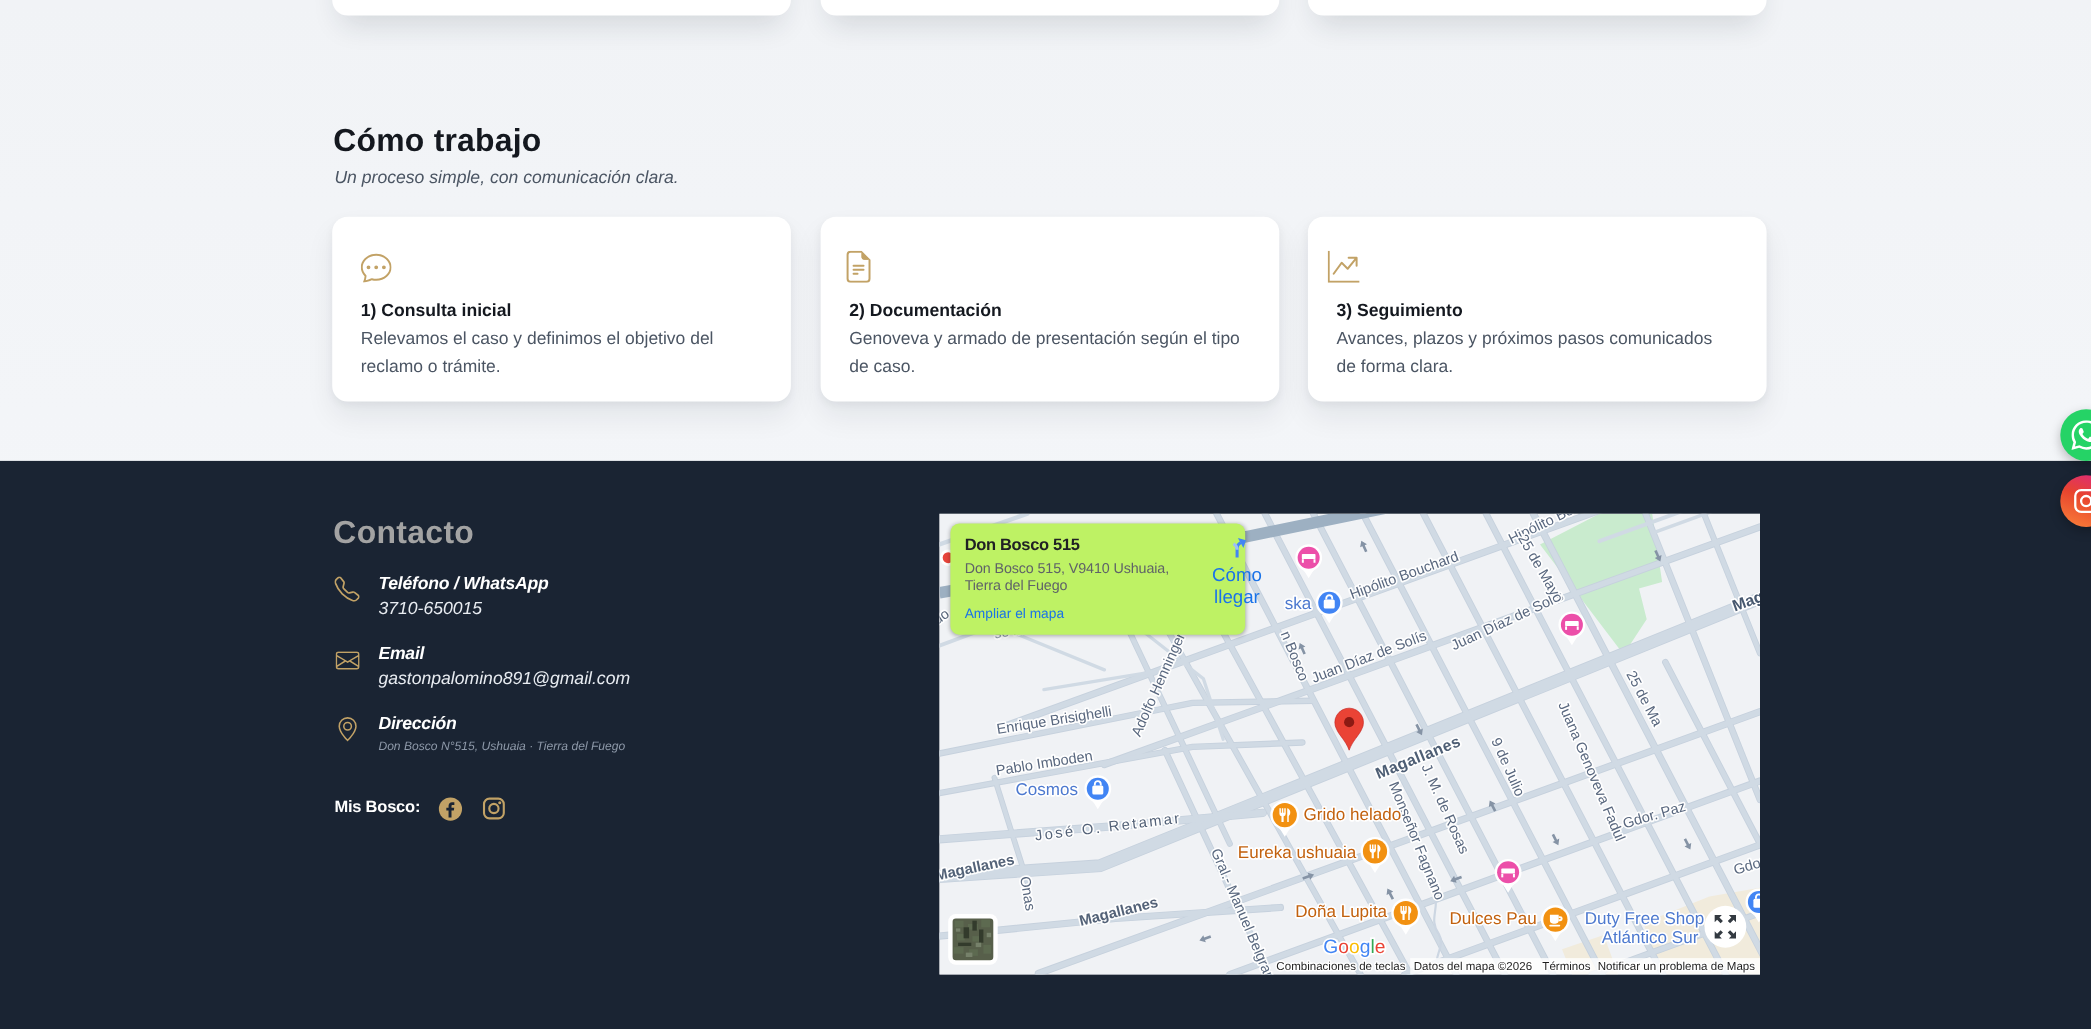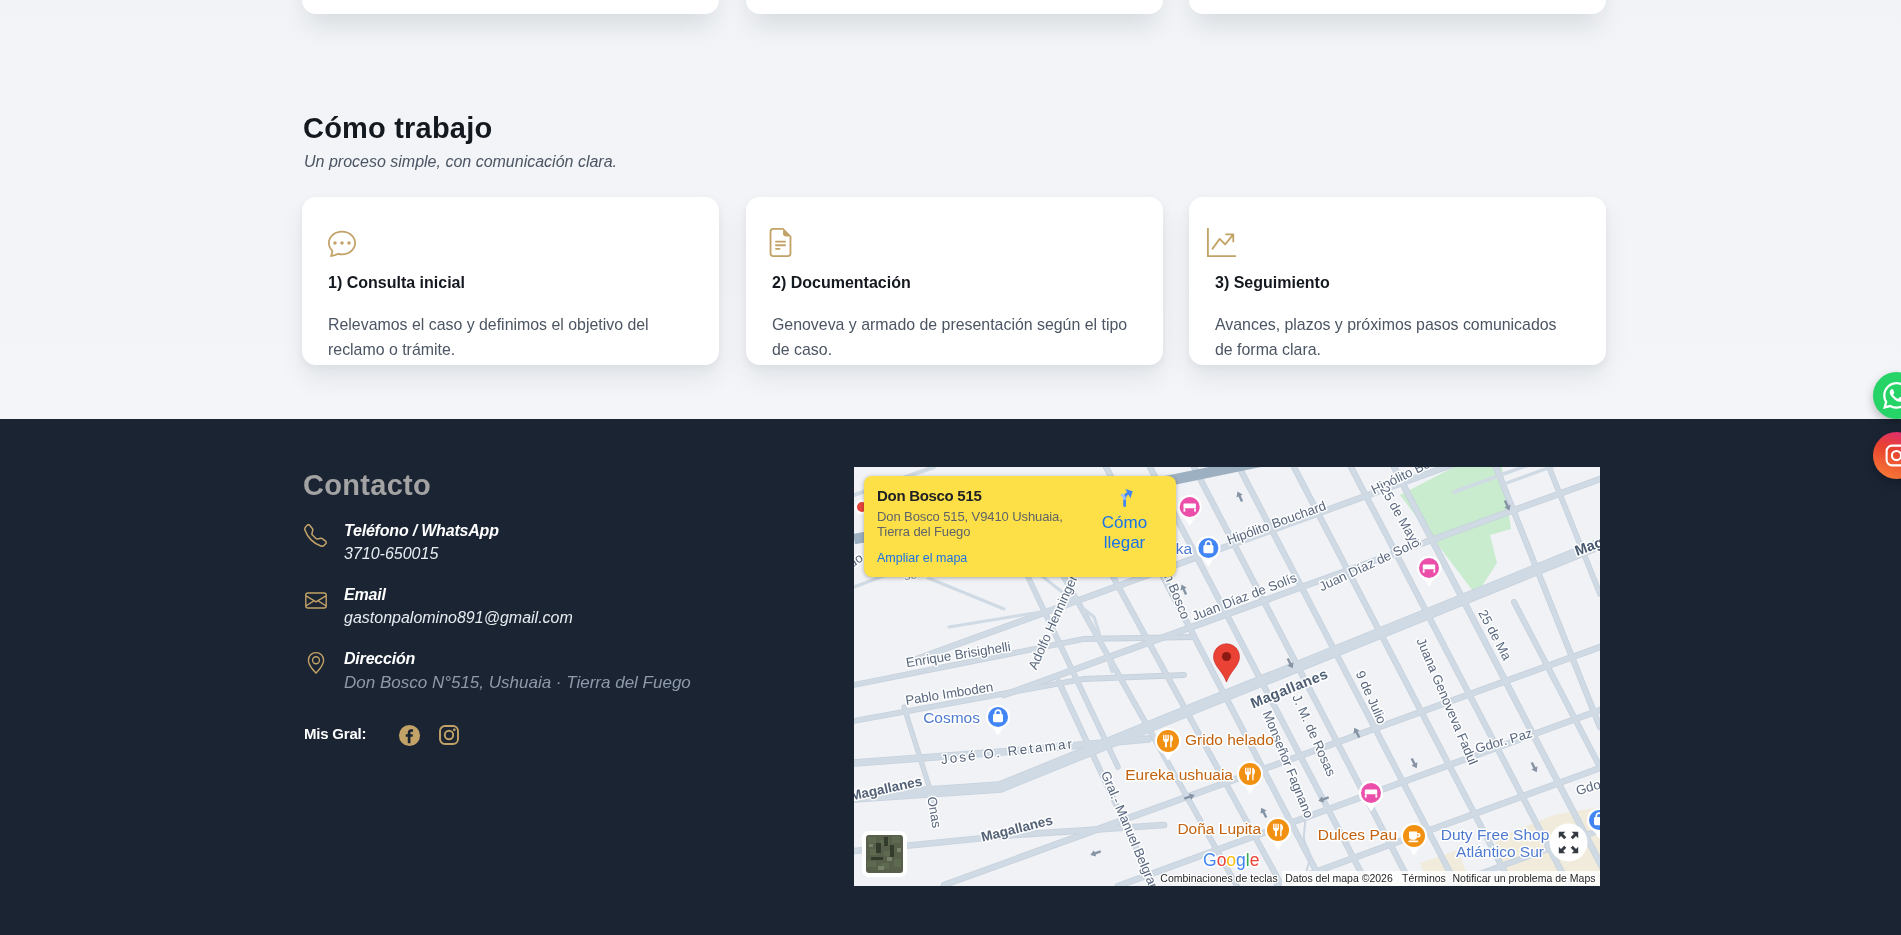--- a/index.html
+++ b/index.html
@@ -10,31 +10,31 @@
   .stub { position:absolute; top:-86px; height:100px; width:417px; background:#fff;
           border-radius:14px; box-shadow:0 16px 26px -8px rgba(30,41,59,.14); }
   h2.sec { position:absolute; left:303px; top:112px; font-size:29px; font-weight:700;
            color:#14181f; letter-spacing:.2px; }
   p.sub { position:absolute; left:304px; top:153px; font-size:16px; color:#4b5563;font-style:italic; }
   .card { position:absolute; top:197px; height:168px; width:417px; background:#fff;
           border-radius:14px; padding:32px 30px 0 26px;
           box-shadow:0 14px 26px rgba(15,23,42,.07), 0 3px 8px rgba(15,23,42,.05); }
   .card svg.ic { width:28px; height:28px; display:block; }
   .card h3 { font-size:16px; font-weight:700; color:#14181f; margin-top:17px; }
-  .card p { font-size:15.9px; color:#4b5563; line-height:25px; margin-top:20px; }
+  .card p { font-size:15.9px; color:#4b5563; line-height:25px; margin-top:4px; }
   footer { position:absolute; left:0; top:419px; width:1901px; height:516px; background:#1a2433; }
   footer h2 { position:absolute; left:303px; top:50px; font-size:29px; font-weight:700;
               color:#a3a3a3; letter-spacing:.3px; }
   .fitem { position:absolute;font-style:italic; }
   .flabel { font-size:16px; font-weight:700; color:#fff; letter-spacing:-0.2px; }
   .fval { font-size:16px; color:#e8ecf1; margin-top:5px; }
   .fval.dim { color:#8e99a9; }
   .redes { position:absolute; left:304px; top:306px; font-size:15px; letter-spacing:-0.2px; font-weight:700; color:#fff; }
   .map { position:absolute; left:854px; top:48px; width:746px; height:419px; background:#eef1f4; overflow:hidden; }
-  .infocard { position:absolute; left:10px; top:9px; width:312px; height:101px; background:#fde047;
+  .infocard { position:absolute; left:10px; top:9px; width:268px; height:101px; background:#bef264;
               border-radius:8px; box-shadow:0 1px 4px rgba(0,0,0,.3); z-index:5; }
   .ic-title { position:absolute; left:13px; top:11px; font-size:15px; font-weight:700; color:#202124; letter-spacing:-0.3px; }
   .ic-addr { position:absolute; left:13px; top:33px; font-size:13px; color:#5f6368; line-height:15px; letter-spacing:-0.1px; }
   .ic-amp { position:absolute; left:13px; top:75px; font-size:12.5px; color:#1a73e8; }
   .ic-dir { position:absolute; left:218px; top:37px; width:85px; text-align:center; font-size:17px; color:#1a73e8; }
   .ic-dirsvg { position:absolute; left:250px; top:11px; }
   .fab { position:absolute; left:1873px; width:47px; height:47px; border-radius:50%;
          display:flex; align-items:center; justify-content:center; box-shadow:0 4px 10px rgba(0,0,0,.25); }
   .fab.wa { top:372px; background:#25d366; }
   .fab.ig { top:432px; background:linear-gradient(200deg,#dd2a7b 5%,#e8442e 45%,#f77737 90%); }
@@ -98,24 +98,24 @@
   </div>
 
   <div class="fitem" style="left:307px; top:232px">
     <svg width="18" height="24" viewBox="1.5 0 13 16" fill="#c2a266">
         <path d="M12.166 8.94c-.524 1.062-1.234 2.12-1.96 3.07A32 32 0 0 1 8 14.58a32 32 0 0 1-2.206-2.57c-.726-.95-1.436-2.008-1.96-3.07C3.304 7.867 3 6.862 3 6a5 5 0 0 1 10 0c0 .862-.305 1.867-.834 2.94M8 16s6-5.686 6-10A6 6 0 0 0 2 6c0 4.314 6 10 6 10"></path>
         <path d="M8 8a2 2 0 1 1 0-4 2 2 0 0 1 0 4m0 1a3 3 0 1 0 0-6 3 3 0 0 0 0 6"></path>
       </svg>
   </div>
   <div class="fitem" style="left:344px; top:231px">
     <div class="flabel">Dirección</div>
-    <div class="fval dim" style="font-size:17px">Don Bosco N°515, Ushuaia · Tierra del Fuego</div>
-  </div>
-
-  <div class="redes">Mis Gral:</div>
+    <div class="fval dim" style="font-size:11px">Don Bosco N°515, Ushuaia · Tierra del Fuego</div>
+  </div>
+
+  <div class="redes">Mis Bosco:</div>
   <div class="fitem" style="left:398px; top:305px">
     <svg width="23" height="23" viewBox="0 0 24 24">
         <circle cx="12" cy="12" r="11" fill="#c2a266"></circle>
         <path fill="#1a2433" d="M15.7 8.2h-1.8c-.5 0-.9.4-.9.9v1.7h2.6l-.4 2.6h-2.2V20h-2.8v-6.6H8.1v-2.6h2.1V8.9c0-2 1.3-3.4 3.3-3.4h2.2z"></path>
       </svg>
   </div>
   <div class="fitem" style="left:438px; top:305px">
     <svg width="22" height="22" viewBox="0 0 24 24" fill="none" stroke="#c2a266" stroke-width="2.1">
         <rect x="2.2" y="2.2" width="19.6" height="19.6" rx="5.4"></rect>
         <circle cx="12" cy="12" r="4.6"></circle>

